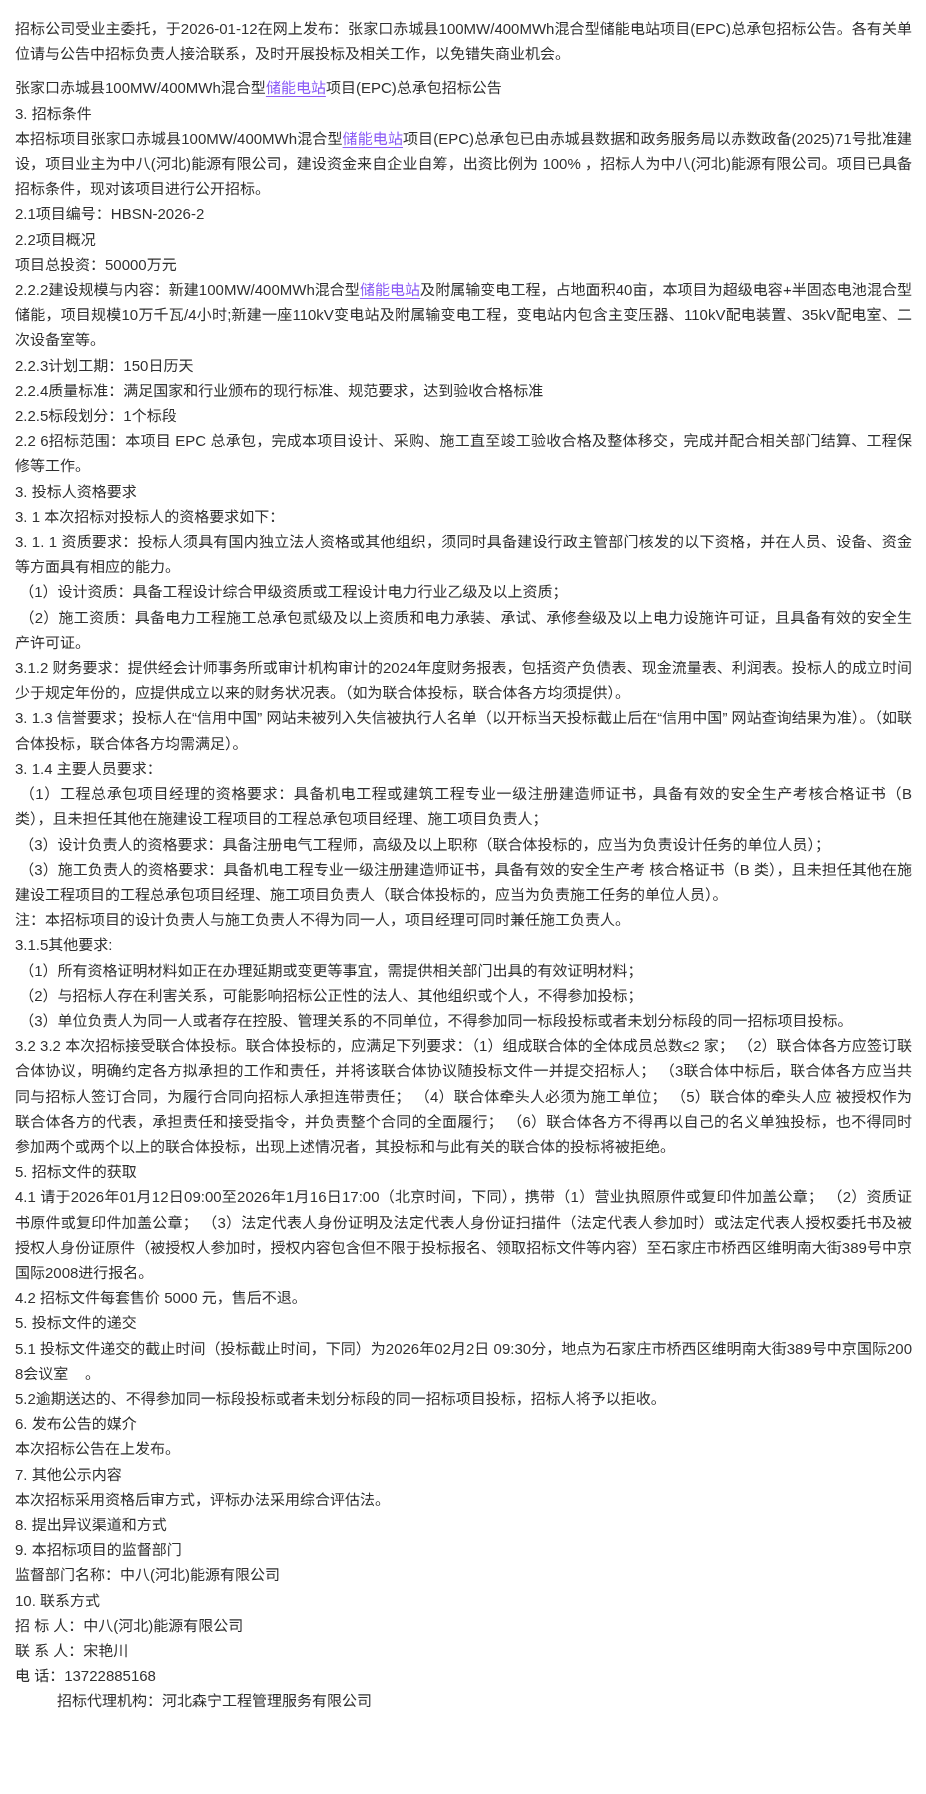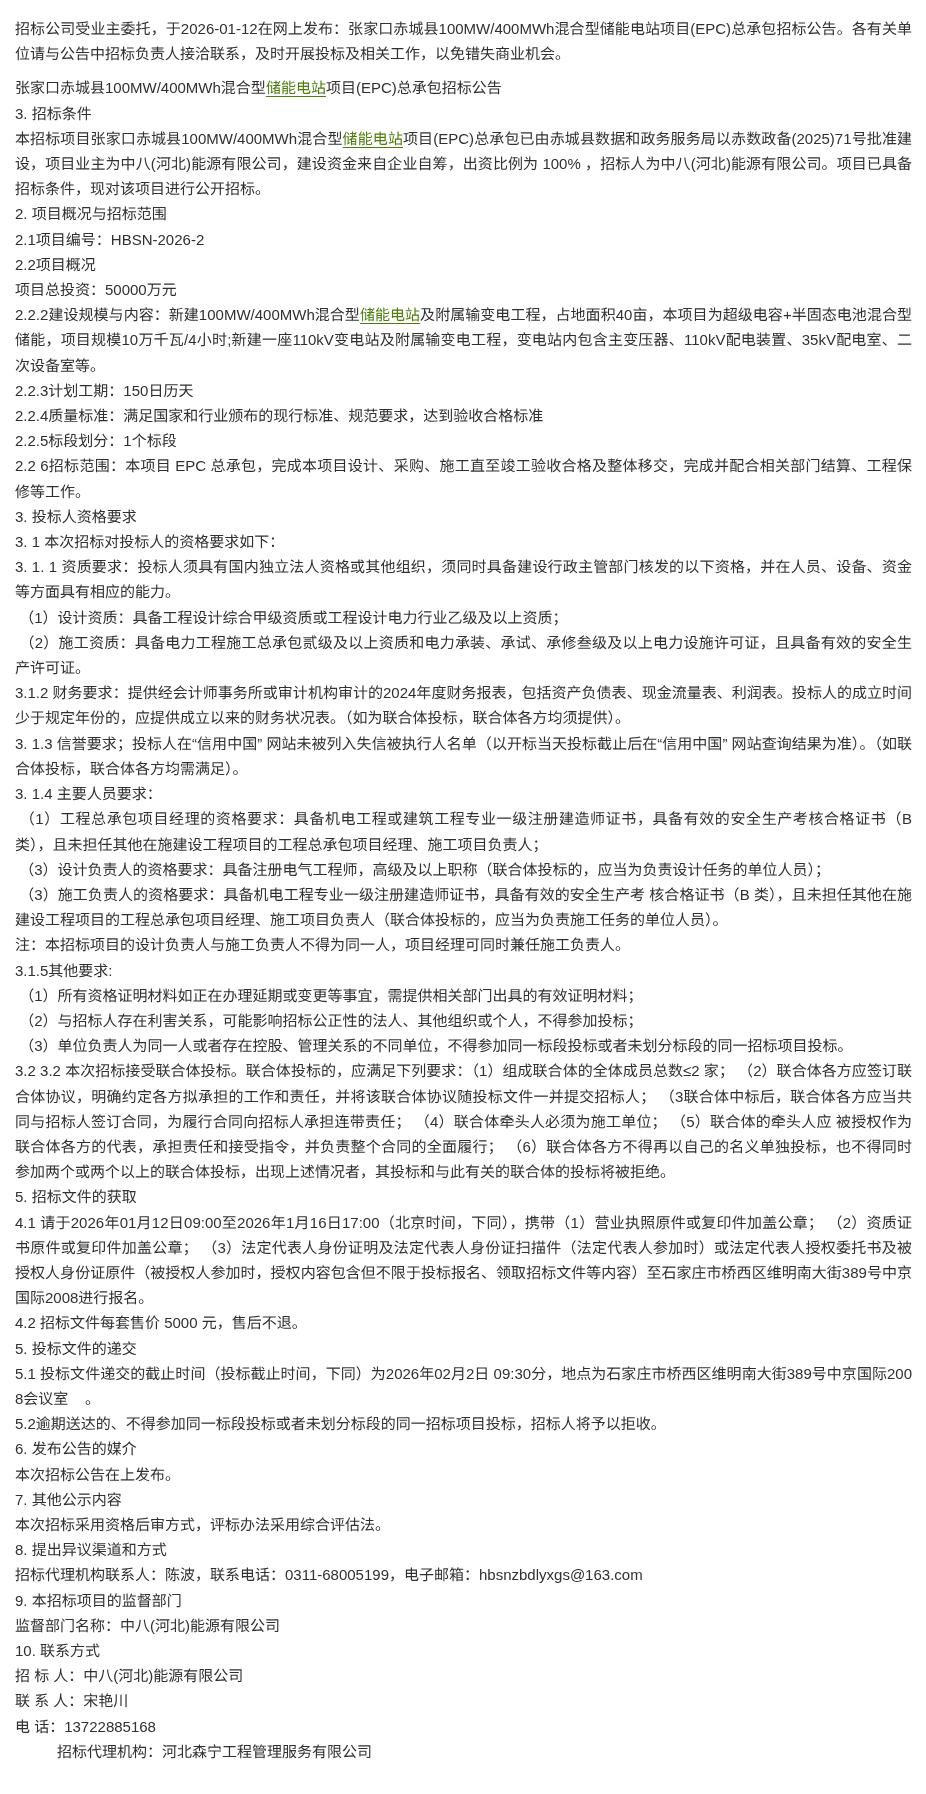--- a/index.html
+++ b/index.html
@@ -24,36 +24,35 @@
   .para {
     margin: 0;
     white-space: pre-wrap;
     word-break: break-all;
     text-align: justify;
     text-justify: inter-ideograph;
   }
   .para.gap-after { margin-bottom: 9px; }
   .para.indent { text-indent: 42px; }
   .kw {
-    color: #4d7c0f;
+    color: #8b5cf6;
     text-decoration: underline;
     text-underline-offset: 3px;
     cursor: pointer;
   }
 </style>
 </head>
 <body>
 
 <div class="doc">
 
 <p class="para gap-after"><span class="run">招标公司受业主委托，于2026-01-12在网上发布：张家口赤城县100MW/400MWh混合型储能电站项目(EPC)总承包招标公告。各有关单位请与公告中招标负责人接洽联系，及时开展投标及相关工作，以免错失商业机会。</span></p>
     <p class="para"><span class="run">张家口赤城县100MW/400MWh混合型</span><span class="kw">储能电站</span><span class="run">项目(EPC)总承包招标公告</span></p>
     <p class="para"><span class="run">3. 招标条件</span></p>
     <p class="para"><span class="run">本招标项目张家口赤城县100MW/400MWh混合型</span><span class="kw">储能电站</span><span class="run">项目(EPC)总承包已由赤城县数据和政务服务局以赤数政备(2025)71号批准建设，项目业主为中八(河北)能源有限公司，建设资金来自企业自筹，出资比例为 100% ，招标人为中八(河北)能源有限公司。项目已具备招标条件，现对该项目进行公开招标。</span></p>
-    <p class="para"><span class="run">2. 项目概况与招标范围</span></p>
     <p class="para"><span class="run">2.1项目编号：HBSN-2026-2</span></p>
     <p class="para"><span class="run">2.2项目概况</span></p>
     <p class="para"><span class="run">项目总投资：50000万元</span></p>
     <p class="para"><span class="run">2.2.2建设规模与内容：新建100MW/400MWh混合型</span><span class="kw">储能电站</span><span class="run">及附属输变电工程，占地面积40亩，本项目为超级电容+半固态电池混合型储能，项目规模10万千瓦/4小时;新建一座110kV变电站及附属输变电工程，变电站内包含主变压器、110kV配电装置、35kV配电室、二次设备室等。</span></p>
     <p class="para"><span class="run">2.2.3计划工期：150日历天</span></p>
     <p class="para"><span class="run">2.2.4质量标准：满足国家和行业颁布的现行标准、规范要求，达到验收合格标准</span></p>
     <p class="para"><span class="run">2.2.5标段划分：1个标段</span></p>
     <p class="para"><span class="run">2.2 6招标范围：本项目 EPC 总承包，完成本项目设计、采购、施工直至竣工验收合格及整体移交，完成并配合相关部门结算、工程保修等工作。</span></p>
     <p class="para"><span class="run">3. 投标人资格要求</span></p>
     <p class="para"><span class="run">3. 1 本次招标对投标人的资格要求如下：</span></p>
@@ -76,21 +75,20 @@
     <p class="para"><span class="run">4.1 请于2026年01月12日09:00至2026年1月16日17:00（北京时间，下同），携带（1）营业执照原件或复印件加盖公章； （2）资质证书原件或复印件加盖公章； （3）法定代表人身份证明及法定代表人身份证扫描件（法定代表人参加时）或法定代表人授权委托书及被授权人身份证原件（被授权人参加时，授权内容包含但不限于投标报名、领取招标文件等内容）至石家庄市桥西区维明南大街389号中京国际2008进行报名。</span></p>
     <p class="para"><span class="run">4.2 招标文件每套售价 5000 元，售后不退。</span></p>
     <p class="para"><span class="run">5. 投标文件的递交</span></p>
     <p class="para"><span class="run">5.1 投标文件递交的截止时间（投标截止时间，下同）为2026年02月2日 09:30分，地点为石家庄市桥西区维明南大街389号中京国际2008会议室    。</span></p>
     <p class="para"><span class="run">5.2逾期送达的、不得参加同一标段投标或者未划分标段的同一招标项目投标，招标人将予以拒收。</span></p>
     <p class="para"><span class="run">6. 发布公告的媒介</span></p>
     <p class="para"><span class="run">本次招标公告在上发布。</span></p>
     <p class="para"><span class="run">7. 其他公示内容</span></p>
     <p class="para"><span class="run">本次招标采用资格后审方式，评标办法采用综合评估法。</span></p>
     <p class="para"><span class="run">8. 提出异议渠道和方式</span></p>
-    <p class="para"><span class="run">招标代理机构联系人：陈波，联系电话：0311-68005199，电子邮箱：hbsnzbdlyxgs@163.com</span></p>
     <p class="para"><span class="run">9. 本招标项目的监督部门</span></p>
     <p class="para"><span class="run">监督部门名称：中八(河北)能源有限公司</span></p>
     <p class="para"><span class="run">10. 联系方式</span></p>
     <p class="para"><span class="run">招 标 人：中八(河北)能源有限公司</span></p>
     <p class="para"><span class="run">联 系 人：宋艳川</span></p>
     <p class="para"><span class="run">电 话：13722885168</span></p>
     <p class="para indent"><span class="run">招标代理机构：河北森宁工程管理服务有限公司</span></p>
   </div>
 
 </body></html>

